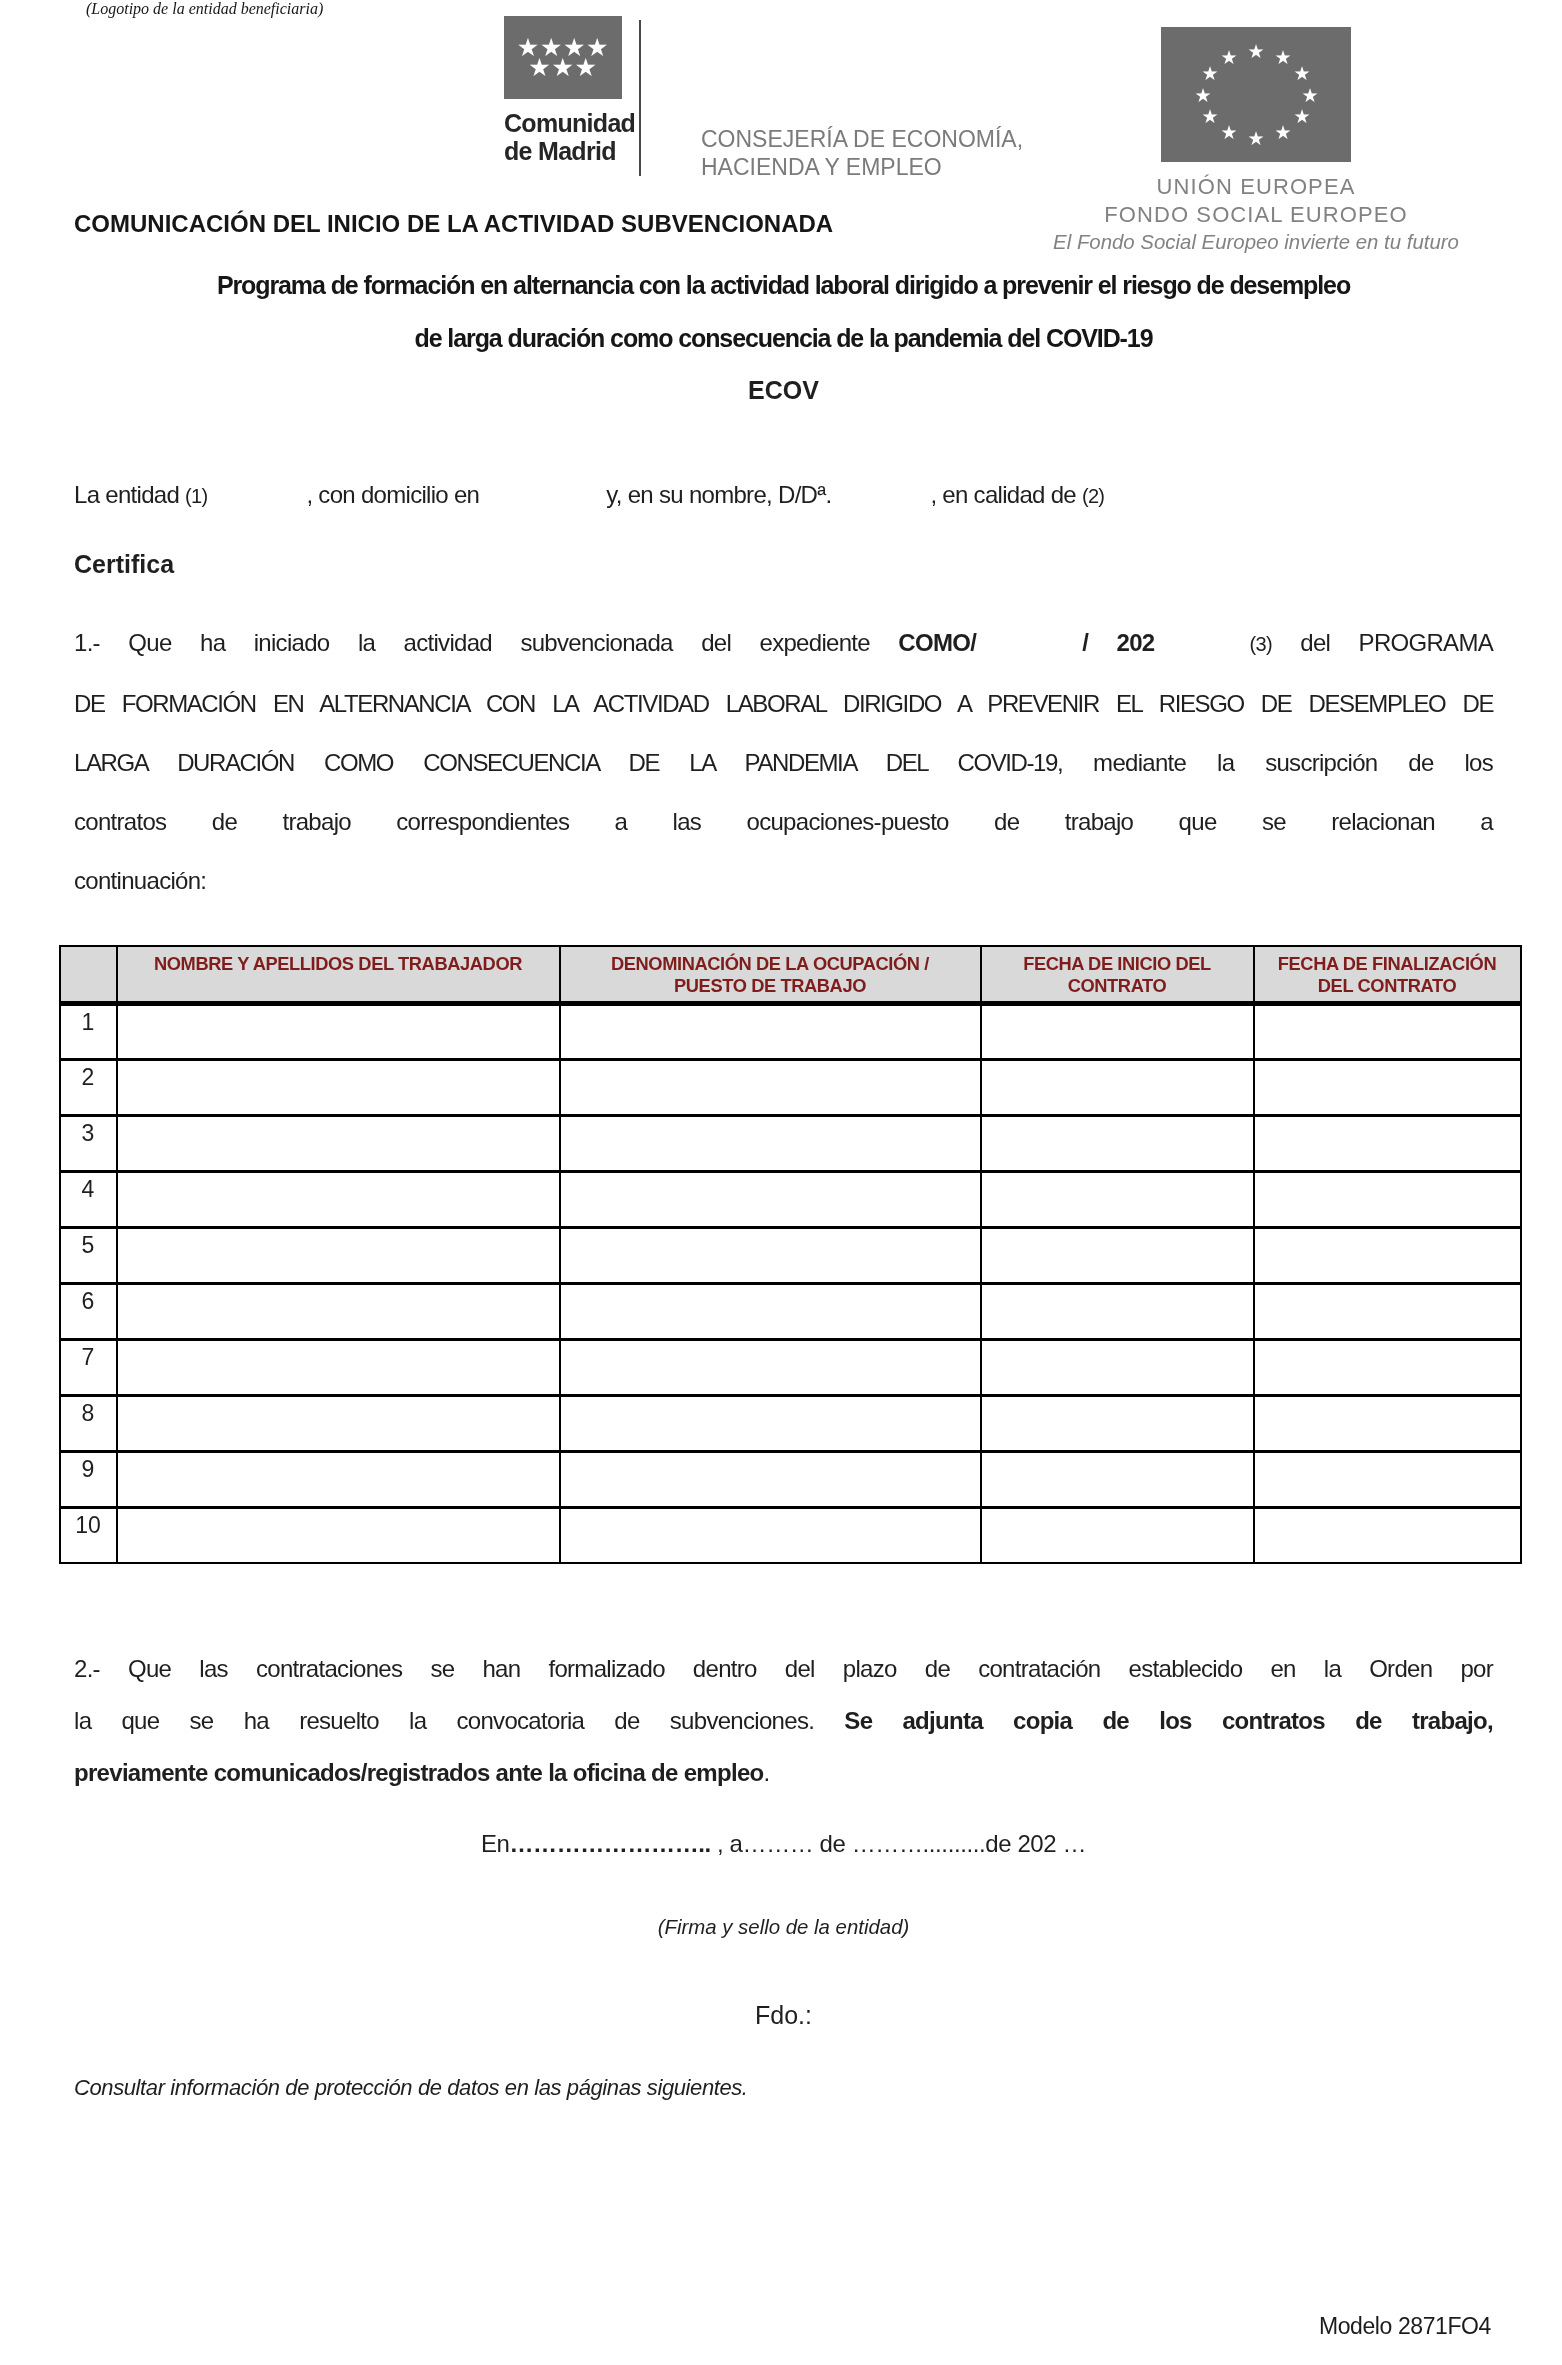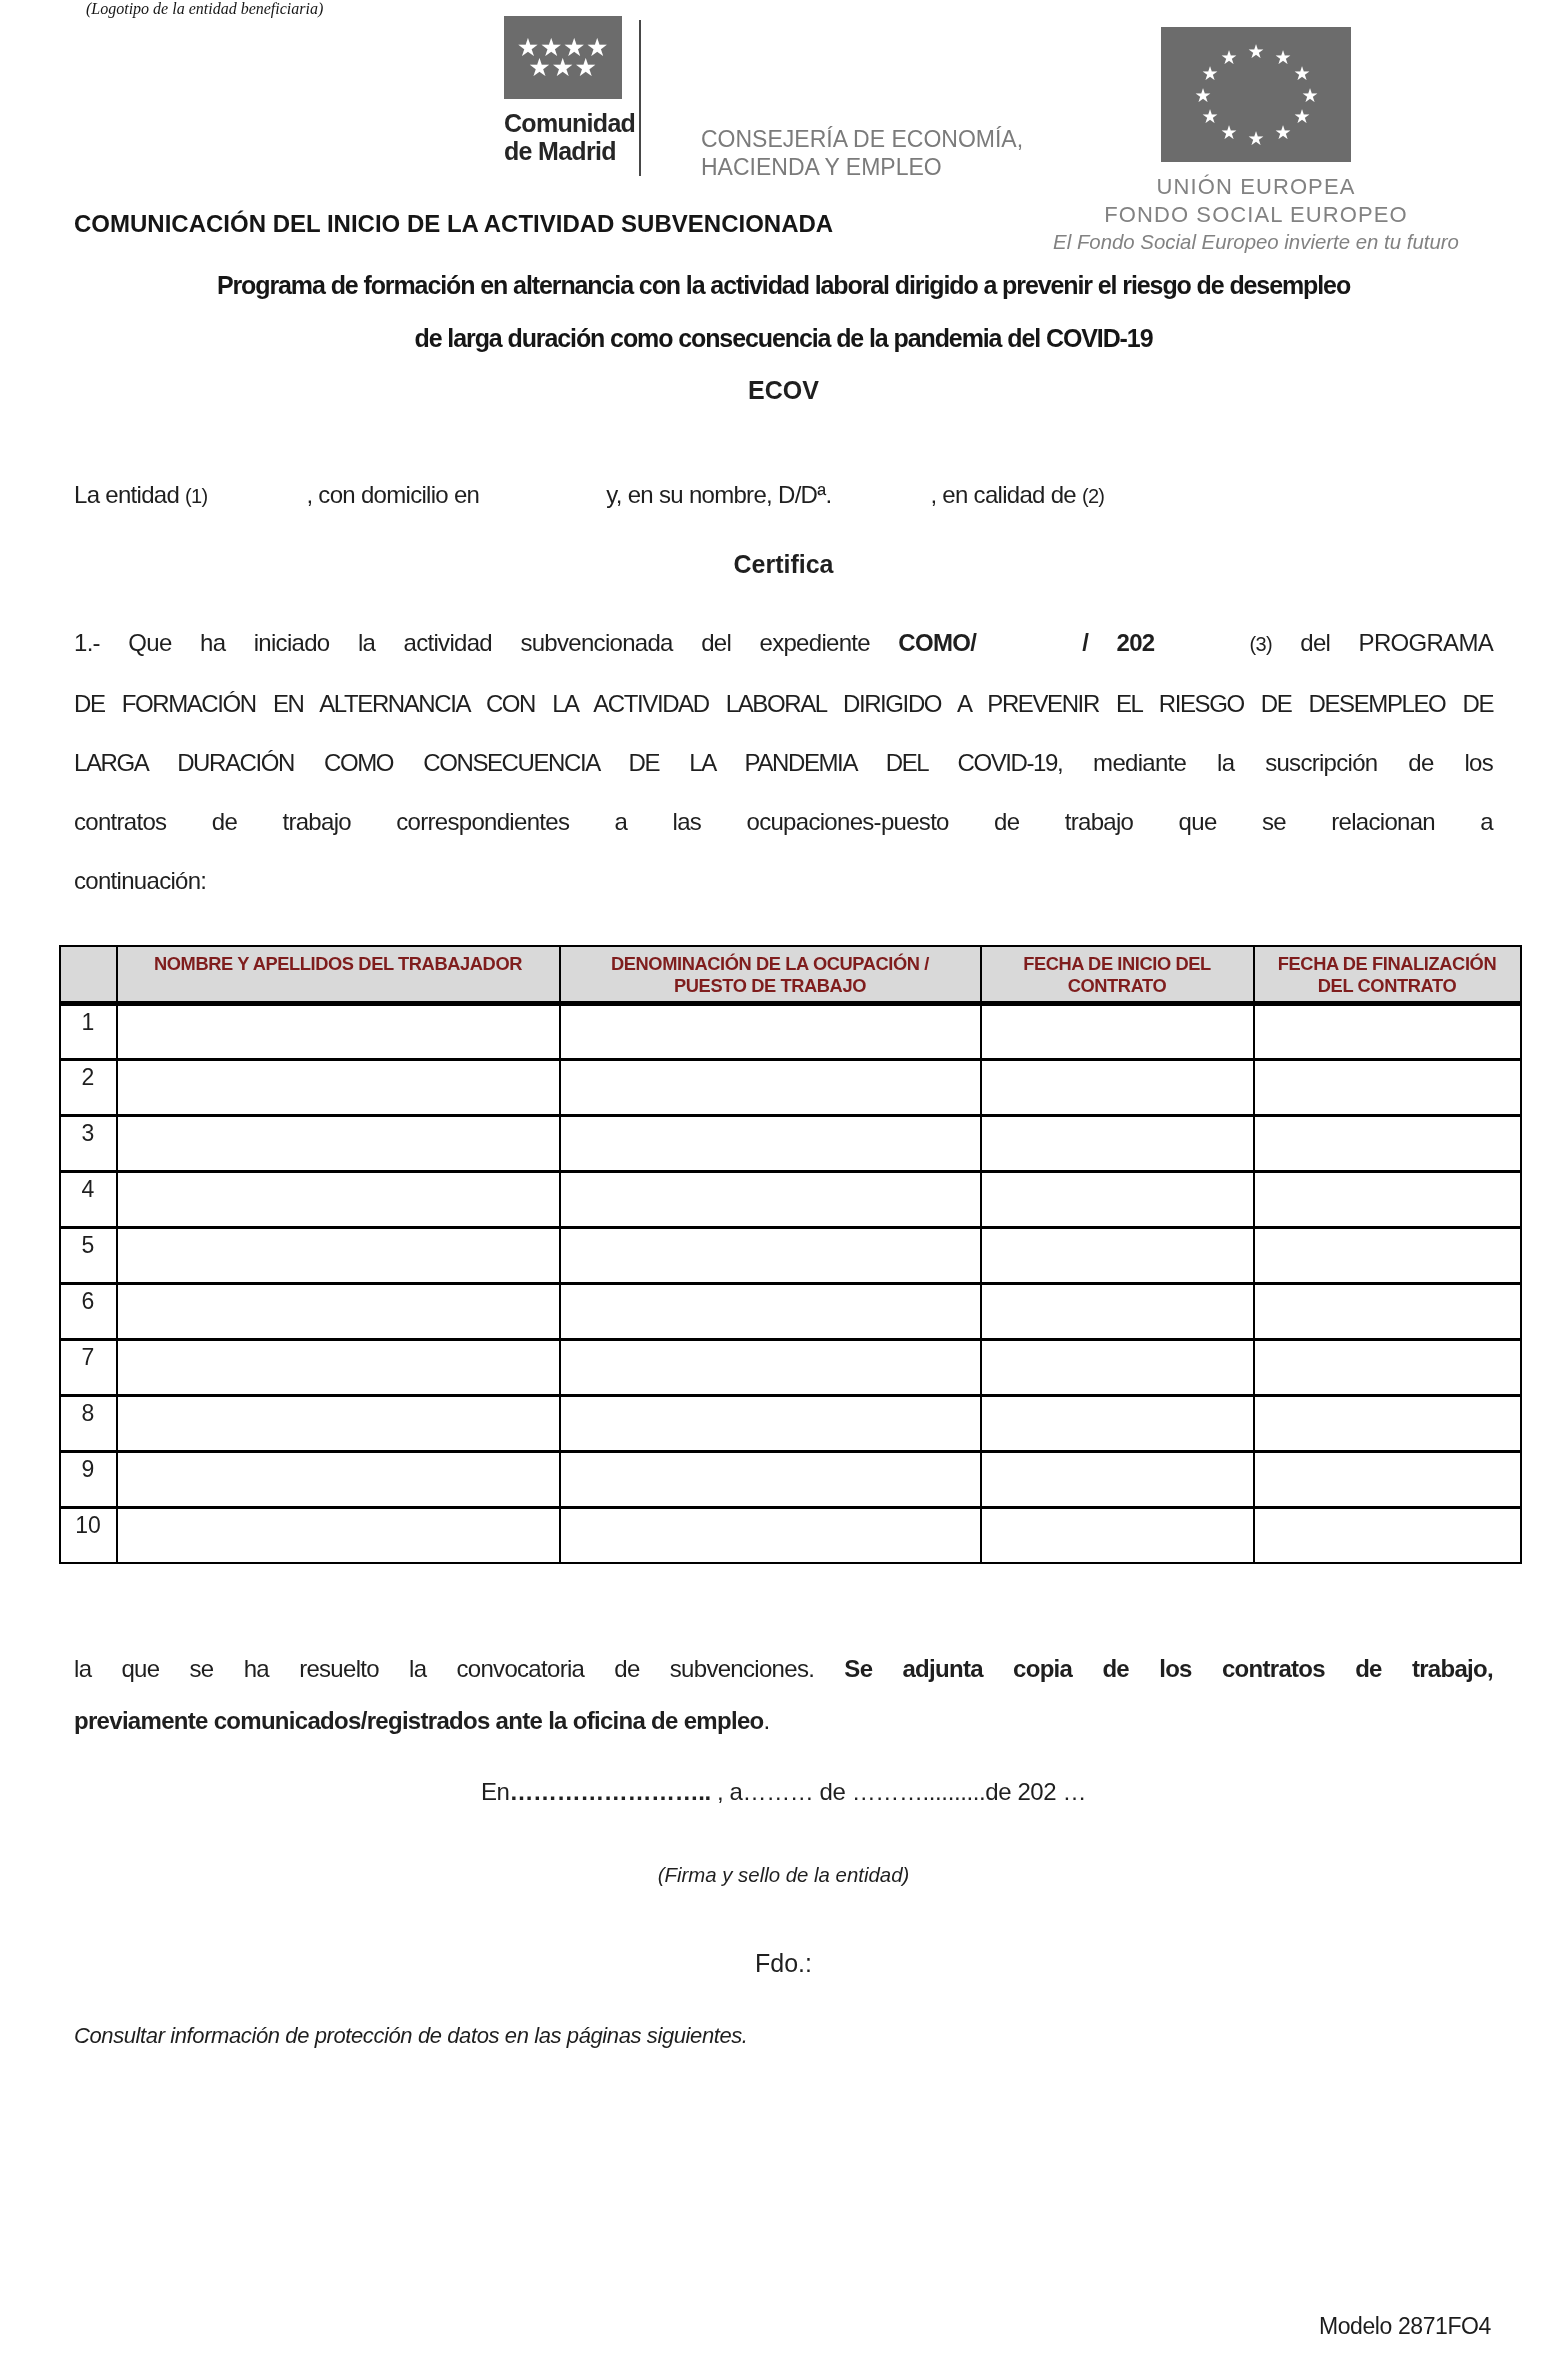--- a/index.html
+++ b/index.html
@@ -38,21 +38,21 @@
   .ecov { text-align:center; font-weight:bold; font-size:25px; line-height:31px; margin-top:10px; }
 
   
   .bodytext { font-size:24px; letter-spacing:-0.7px; color:#1f1f1f; }
   .small-ref { font-size:20px; }
   .gap-s { display:inline-block; width:99px; }
   .gap-m { display:inline-block; width:127px; }
   .gap-e1 { display:inline-block; width:106px; }
   .gap-e2 { display:inline-block; width:95px; }
   .intro { margin-top:75px; white-space:nowrap; }
-  .certifica { text-align:center; font-weight:bold; font-size:25px; margin-top:41px; }
+  .certifica { font-weight:bold; font-size:25px; margin-top:41px; }
   .para1 { margin-top:34px; }
   .para1 .jline { text-align:justify; text-align-last:justify; line-height:59px; }
   .para1 .jline.caps { letter-spacing:-1.4px; }
   .para1 .lastline { text-align:left; line-height:59px; }
   b.cbold { letter-spacing:-0.7px; }
 
   
   table.roster {
     position:relative; left:-15.5px; width:1461px; margin-top:35px;
     border-collapse:collapse; table-layout:fixed;
@@ -228,20 +228,21 @@
           <td class="num">10</td>
           <td></td>
           <td></td>
           <td></td>
           <td></td>
         </tr>
     </tbody>
   </table>
 
   <div class="bodytext para2">
+    <div class="jline">2.- Que las contrataciones se han formalizado dentro del plazo de contratación establecido en la Orden por</div>
     <div class="jline"><span>la que se ha resuelto la convocatoria de subvenciones. </span><b>Se adjunta copia de los contratos de trabajo,</b></div>
     <div class="lastline"><span>previamente comunicados/registrados ante la oficina de empleo</span><span class="tail">.</span></div>
   </div>
 
   <div class="dateline"><span>En</span><b>……………………..</b><span>  , a……… de ………..........de 202 …</span></div>
 
   <div class="firma-note">(Firma y sello de la entidad)</div>
 
   <div class="fdo">Fdo.:</div>
 

